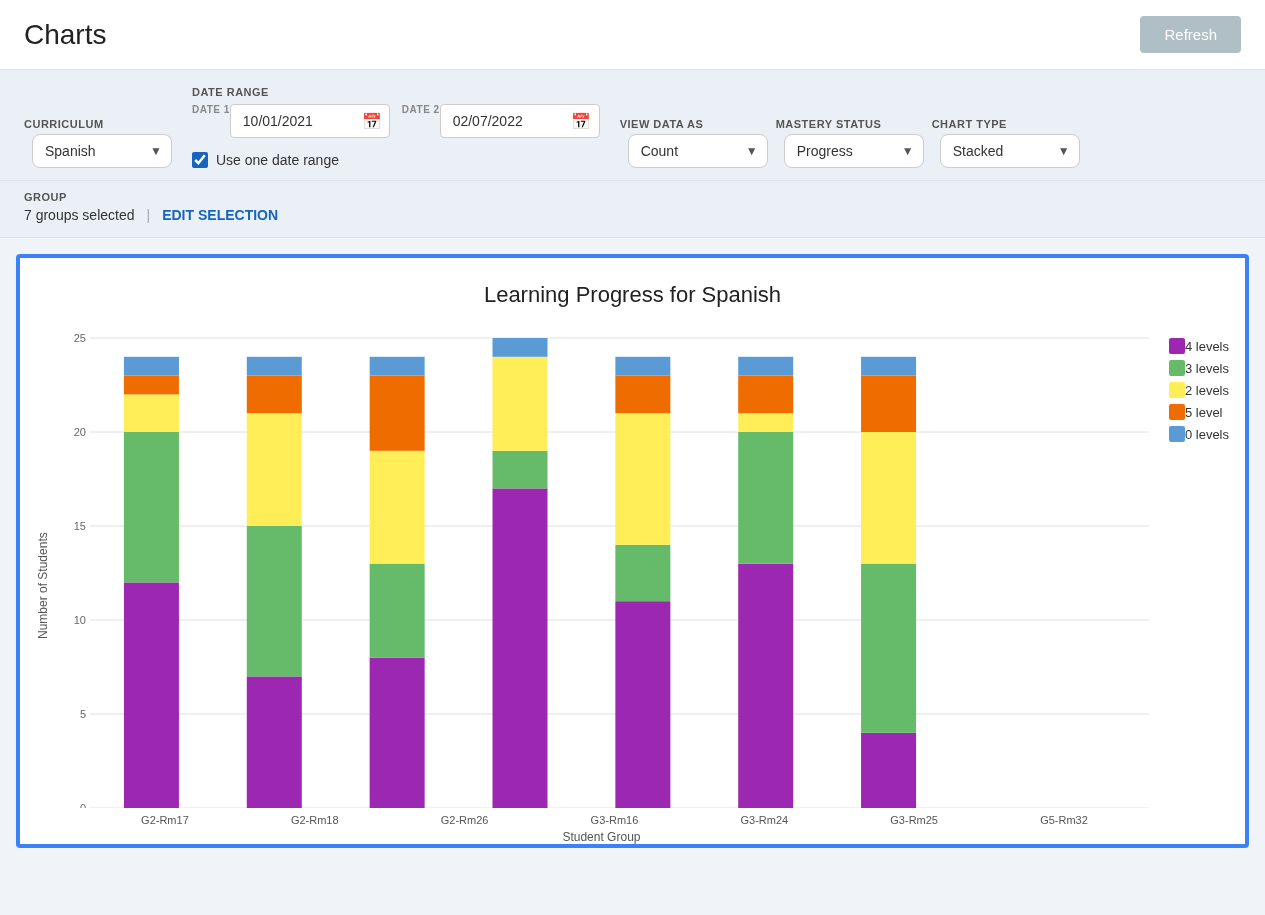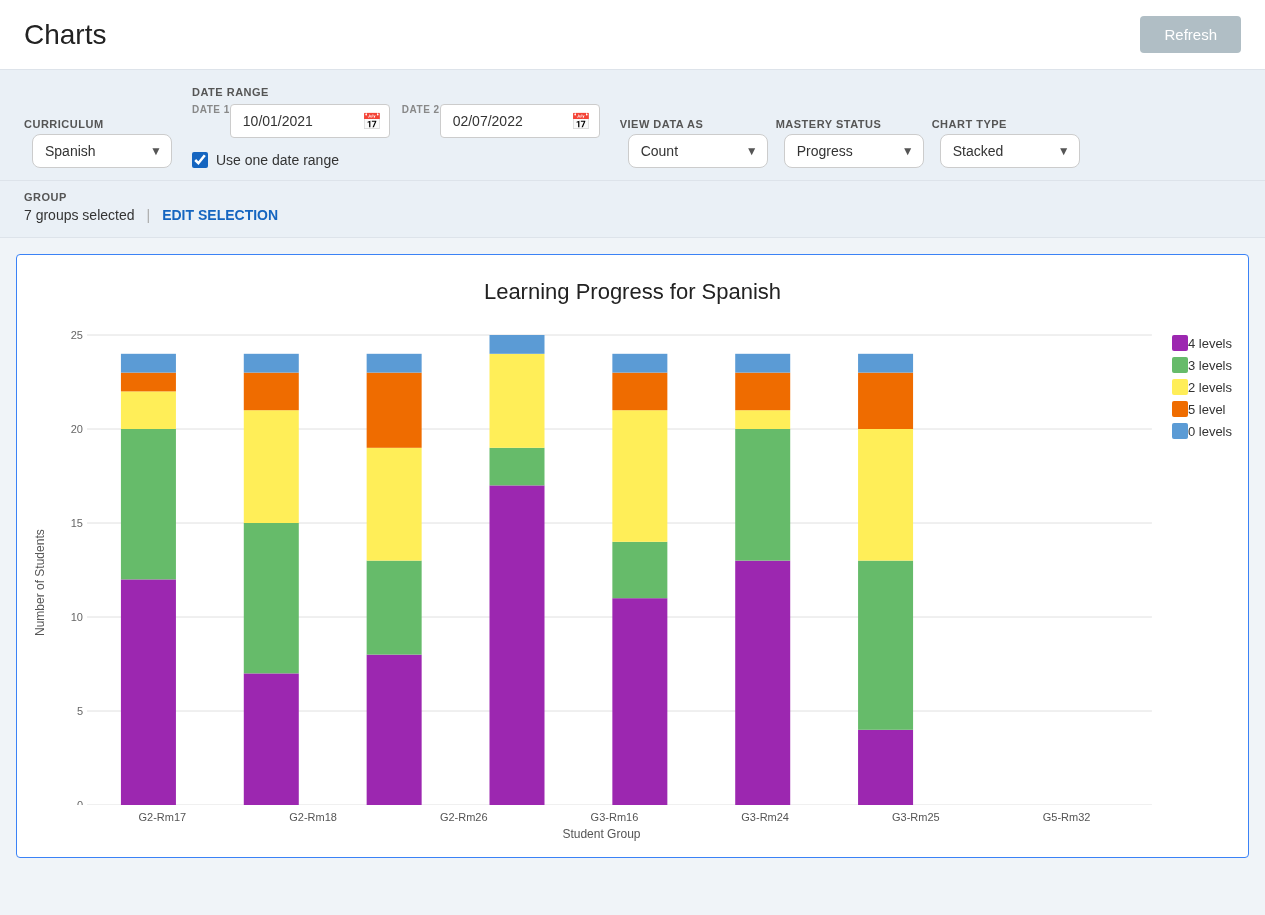--- a/index.html
+++ b/index.html
@@ -37,21 +37,21 @@
 
     .use-date-range { display: flex; align-items: center; gap: 8px; margin-top: 8px; font-size: 14px; color: #333; }
     .use-date-range input[type="checkbox"] { width: 16px; height: 16px; accent-color: #1565c0; }
 
     .group-section { background: #eaf0f6; padding: 10px 24px 14px 24px; border-bottom: 1px solid #dde3ea; }
     .group-label { font-size: 11px; font-weight: 700; color: #555; letter-spacing: 0.5px; text-transform: uppercase; margin-bottom: 4px; }
     .group-info { display: flex; align-items: center; gap: 12px; font-size: 14px; color: #333; }
     .group-divider { color: #aaa; }
     .edit-selection-link { color: #1565c0; font-weight: 600; text-decoration: none; font-size: 14px; cursor: pointer; }
 
-    .chart-container { background: #fff; margin: 16px 16px; border-radius: 4px; border: 1px solid #3b82f6; padding: 24px 16px 16px 16px; }
+    .chart-container { background: #fff; margin: 16px 16px; border-radius: 4px; border: 4px solid #3b82f6; padding: 24px 16px 0 16px; }
 
     .chart-title { text-align: center; font-size: 22px; font-weight: 400; color: #222; margin-bottom: 20px; }
 
     .chart-area { display: flex; align-items: stretch; gap: 0; }
 
     .y-axis-label { writing-mode: vertical-rl; transform: rotate(180deg); font-size: 12px; color: #555; text-align: center; margin-right: 4px; white-space: nowrap; }
 
     .chart-inner { flex: 1; display: flex; flex-direction: column; }
 
     .grid-and-bars { position: relative; flex: 1; height: 480px; }

